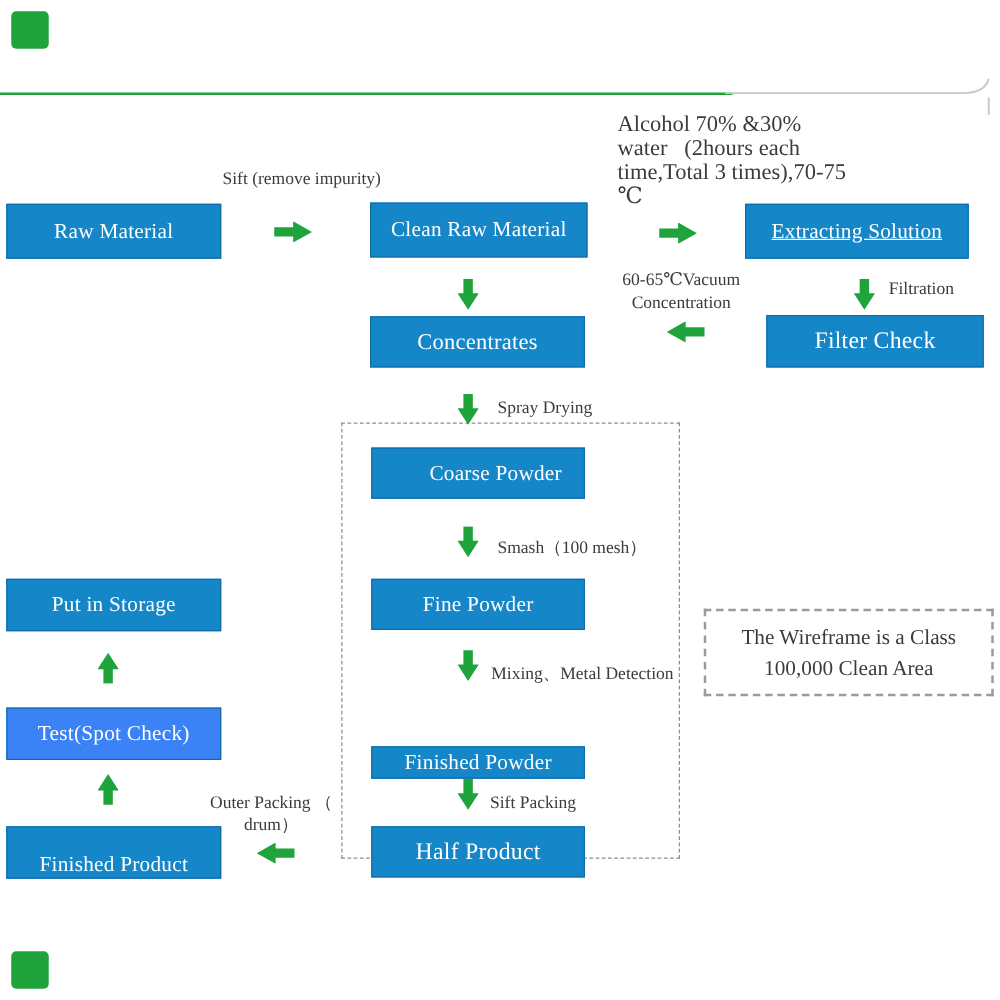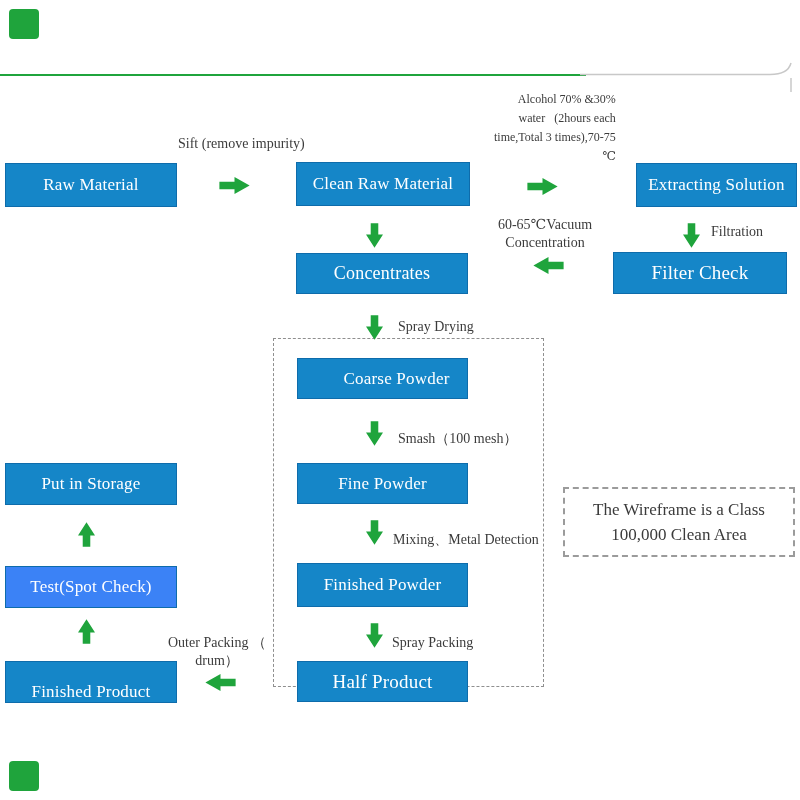--- a/index.html
+++ b/index.html
@@ -16,35 +16,35 @@
   .grayflourish { position:absolute; left:580px; top:58px; width:220px; height:40px; }
 
   
   .box {
     position:absolute; background:#1586c8; border:1px solid #0e6cab; box-sizing:border-box;
     color:#ffffff; display:flex; align-items:center; justify-content:center;
     font-size:17px; letter-spacing:0.2px;
   }
   .b-raw      { left:5px;   top:163px; width:172px; height:44px; }
   .b-clean    { left:296px; top:162px; width:174px; height:44px; }
-  .b-extract  { left:636px; top:163px; width:161px; height:44px; }
+  .b-extract  { left:596px; top:163px; width:179px; height:44px;text-decoration:underline; }
   .b-conc     { left:296px; top:253px; width:172px; height:41px; font-size:18px; }
   .b-filter   { left:613px; top:252px; width:174px; height:42px; font-size:19px; }
   .b-coarse   { left:297px; top:358px; width:171px; height:41px; }
   .b-fine     { left:297px; top:463px; width:171px; height:41px; }
-  .b-finpow   { left:297px; top:563px; width:171px; height:44px; }
+  .b-finpow   { left:297px; top:597px; width:171px; height:26px; }
   .b-half     { left:297px; top:661px; width:171px; height:41px; font-size:19px; }
   .b-storage  { left:5px;   top:463px; width:172px; height:42px; }
   .b-test     { left:5px;   top:566px; width:172px; height:42px; }
   .b-finprod  { left:5px;   top:661px; width:172px; height:42px; }
 
   
   .lbl { position:absolute; color:#3b3b3b; font-size:14px; line-height:19px; white-space:pre; }
   .l-sift    { left:178px; top:134px; }
-  .l-alcohol { left:494px; top:90px;  font-size:12px;text-align:right; }
+  .l-alcohol { left:494px; top:90px;  font-size:18px; }
   .l-vacuum  { left:478px; top:216px; width:134px; text-align:center; white-space:pre-line; line-height:18px; }
   .l-filtration { left:711px; top:222px; }
   .l-spray   { left:398px; top:317px; }
   .l-smash   { left:398px; top:429px; }
   .l-mixing  { left:393px; top:530px; }
   .l-inner   { left:392px; top:633px; }
   .l-outer   { left:158px; top:634px; width:118px; text-align:center; line-height:18px; }
 
   
   .dash-production {
@@ -133,21 +133,21 @@
   <div class="lbl l-alcohol" style="color: rgb(59, 59, 59);">Alcohol 70% &amp;30%
 water   (2hours each
 time,Total 3 times),70-75
 ℃</div>
   <div class="lbl l-vacuum" style="color: rgb(59, 59, 59);">60-65℃Vacuum
 Concentration</div>
   <div class="lbl l-filtration" style="color: rgb(59, 59, 59);">Filtration</div>
   <div class="lbl l-spray" style="color: rgb(59, 59, 59);">Spray Drying</div>
   <div class="lbl l-smash" style="color: rgb(59, 59, 59);">Smash（100 mesh）</div>
   <div class="lbl l-mixing" style="color: rgb(59, 59, 59);">Mixing、Metal Detection</div>
-  <div class="lbl l-inner" style="color: rgb(59, 59, 59);">Spray Packing</div>
+  <div class="lbl l-inner" style="color: rgb(59, 59, 59);">Sift Packing</div>
   <div class="lbl l-outer" style="color: rgb(59, 59, 59);">Outer Packing （
 drum）</div>
 
   <svg class="arrow a-r1" width="31" height="17" viewBox="0 0 32 18">
       <polygon points="0,5 16,5 16,0 32,9 16,18 16,13 0,13" fill="#1fa43c"></polygon>
     </svg>
   <svg class="arrow a-r2" width="31" height="17" viewBox="0 0 32 18">
       <polygon points="0,5 16,5 16,0 32,9 16,18 16,13 0,13" fill="#1fa43c"></polygon>
     </svg>
   <svg class="arrow a-l1" width="31" height="17" viewBox="0 0 32 18">

